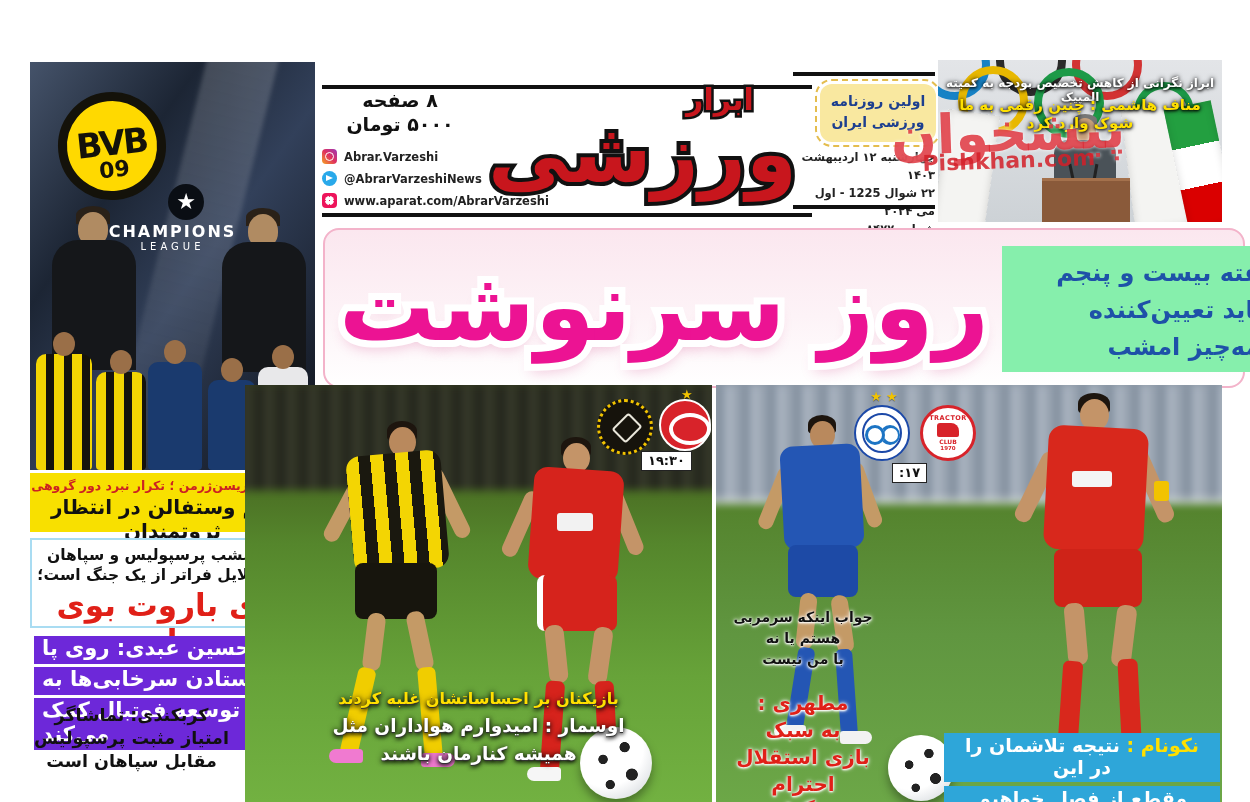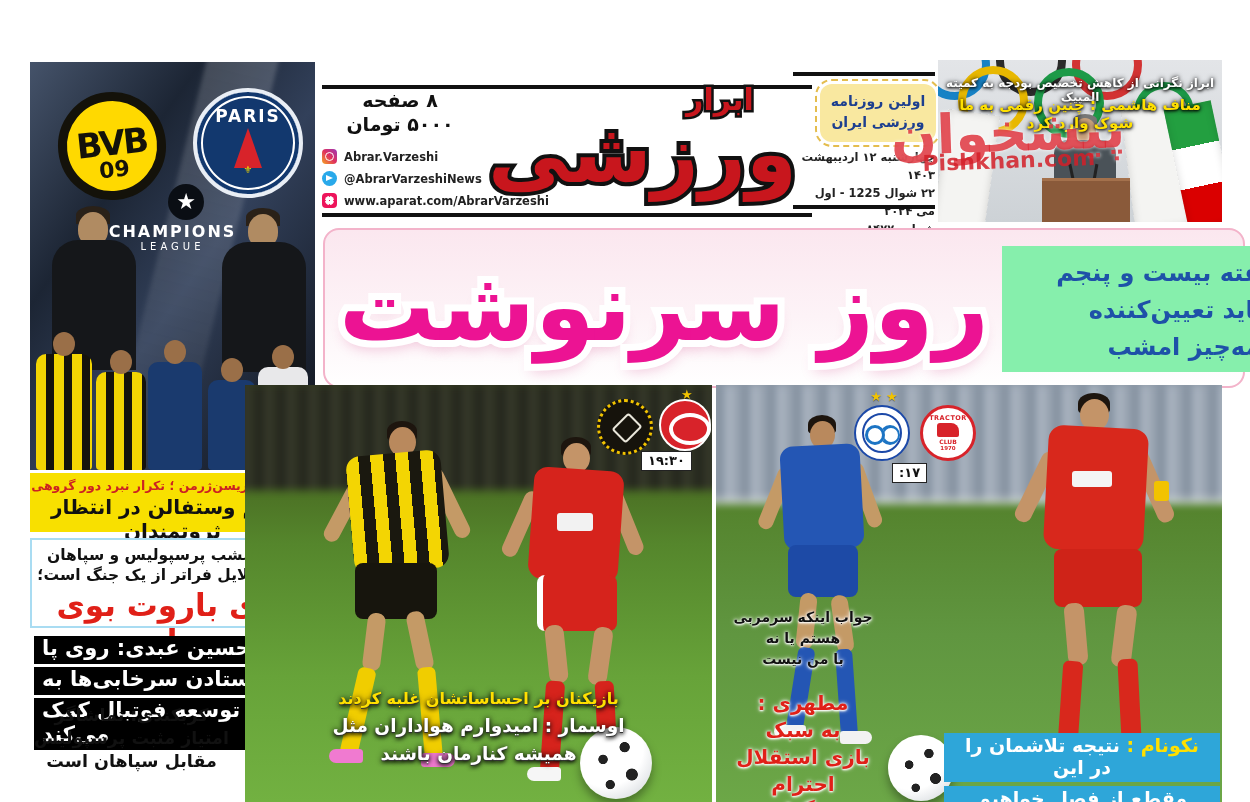--- a/index.html
+++ b/index.html
@@ -44,21 +44,21 @@
   .p-white { background:#e8e8ea; }
 
   
   .sb-yellow { left:30px; top:473px; width:285px; height:59px; background:#f8e000; text-align:center; padding-top:5px; }
   .sb-yellow .kick { font-size:12.5px; font-weight:bold; color:#cc2222; }
   .sb-yellow .head { font-size:20px; font-weight:900; color:#111; margin-top:2px; }
   .sb-white { left:30px; top:538px; width:285px; height:90px; background:#fff; border:2px solid #a9dcf2; text-align:center; padding-top:5px; }
   .sb-white .k1,.sb-white .k2 { font-size:15.5px; font-weight:bold; color:#111; line-height:20px; }
   .sb-white .head { font-size:31px; font-weight:900; color:#e02018; margin-top:2px; }
   .sb-cyan { left:34px; top:636px; width:281px; text-align:left; }
-  .sb-cyan .chip { display:inline-block; background:#000000; color:#fff; font-size:21px; font-weight:900;
+  .sb-cyan .chip { display:inline-block; background:#6d28d9; color:#fff; font-size:21px; font-weight:900;
                    padding:0 8px 4px; margin-bottom:3px; }
   .sb-black { left:34px; top:704px; width:195px; text-align:center; }
   .sb-black div { font-size:17.5px; font-weight:900; color:#111; line-height:23px; }
 
   
   .rule { background:#111; height:4px; }
   .mast-pages { left:335px; top:88px; width:130px; text-align:center; }
   .mast-pages div { font-size:19px; font-weight:900; color:#111; line-height:24px; }
   .logo-main-wrap { left:475px; top:98px; width:335px; height:118px; }
   .logo-main-wrap .stack { text-align:center; font-size:82px; font-weight:900; line-height:112px; }
@@ -209,25 +209,20 @@
         <div class="phead"></div>
       </div>
     <div class="ucl-player p-psg" style="left:178px;top:318px;width:48px;height:90px;">
         <div class="phead"></div>
       </div>
 
     <div class="bvb-logo">
       <span class="l1">BVB</span>
       <span class="l2">09</span>
     </div>
-    <div class="psg-logo">
-      <span class="l1">PARIS</span>
-      <span class="psg-eiffel"></span>
-      <span class="psg-fleur">⚜</span>
-    </div>
     <div class="starball">★</div>
     <div class="ucl-text">
       <div class="t1">CHAMPIONS</div>
       <div class="t2">LEAGUE</div>
     </div>
   </div>
 
   <div class="abs sb-yellow rtl">
     <div class="kick">دورتمند- پاریسن‌ژرمن ؛ تکرار نبرد دور گروهی</div>
     <div class="head">جهنم وستفالن در انتظار ثروتمندان</div>

